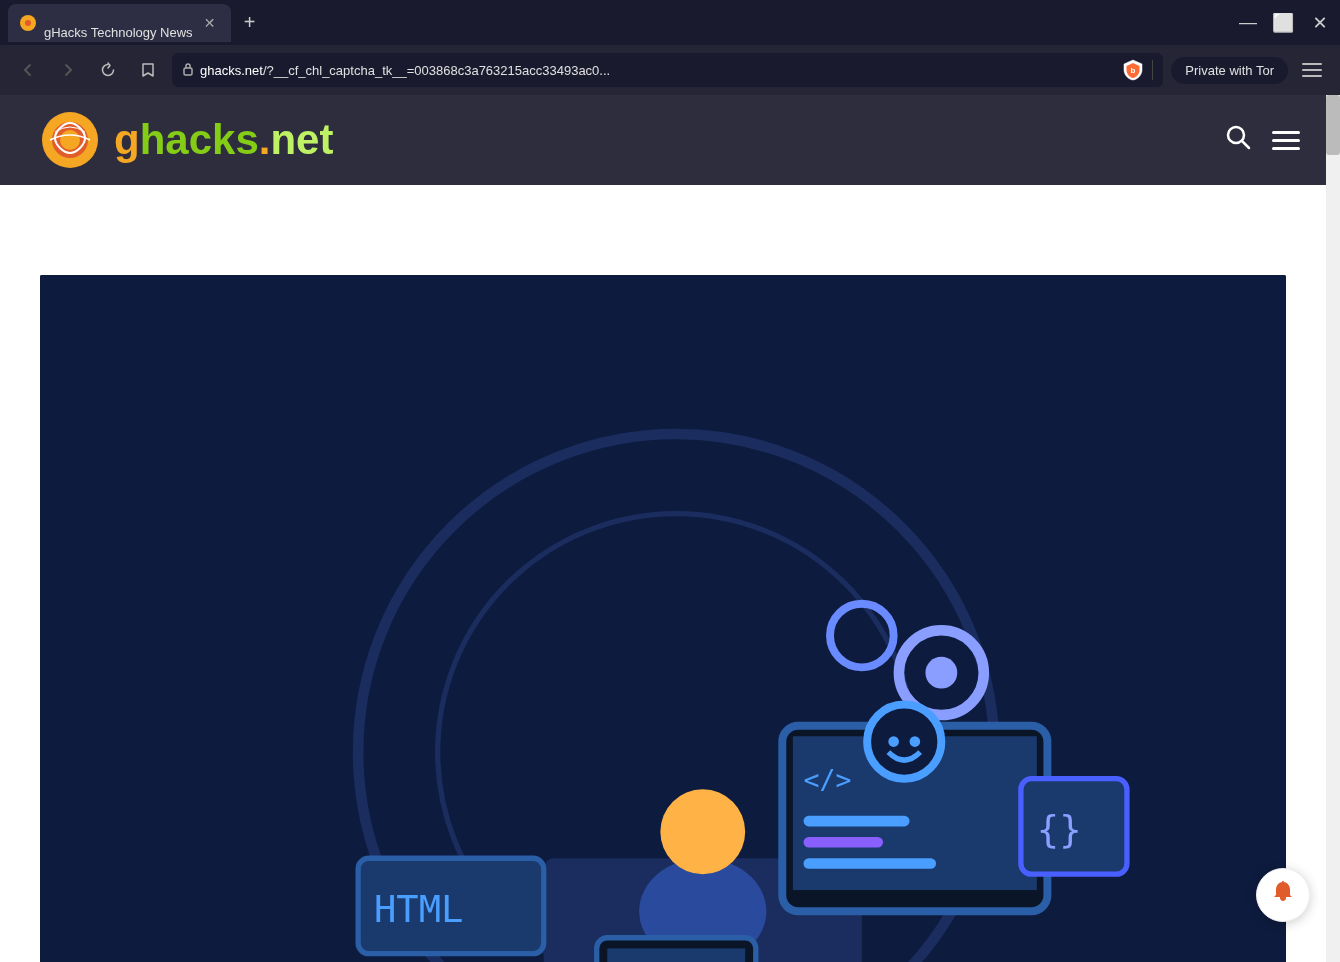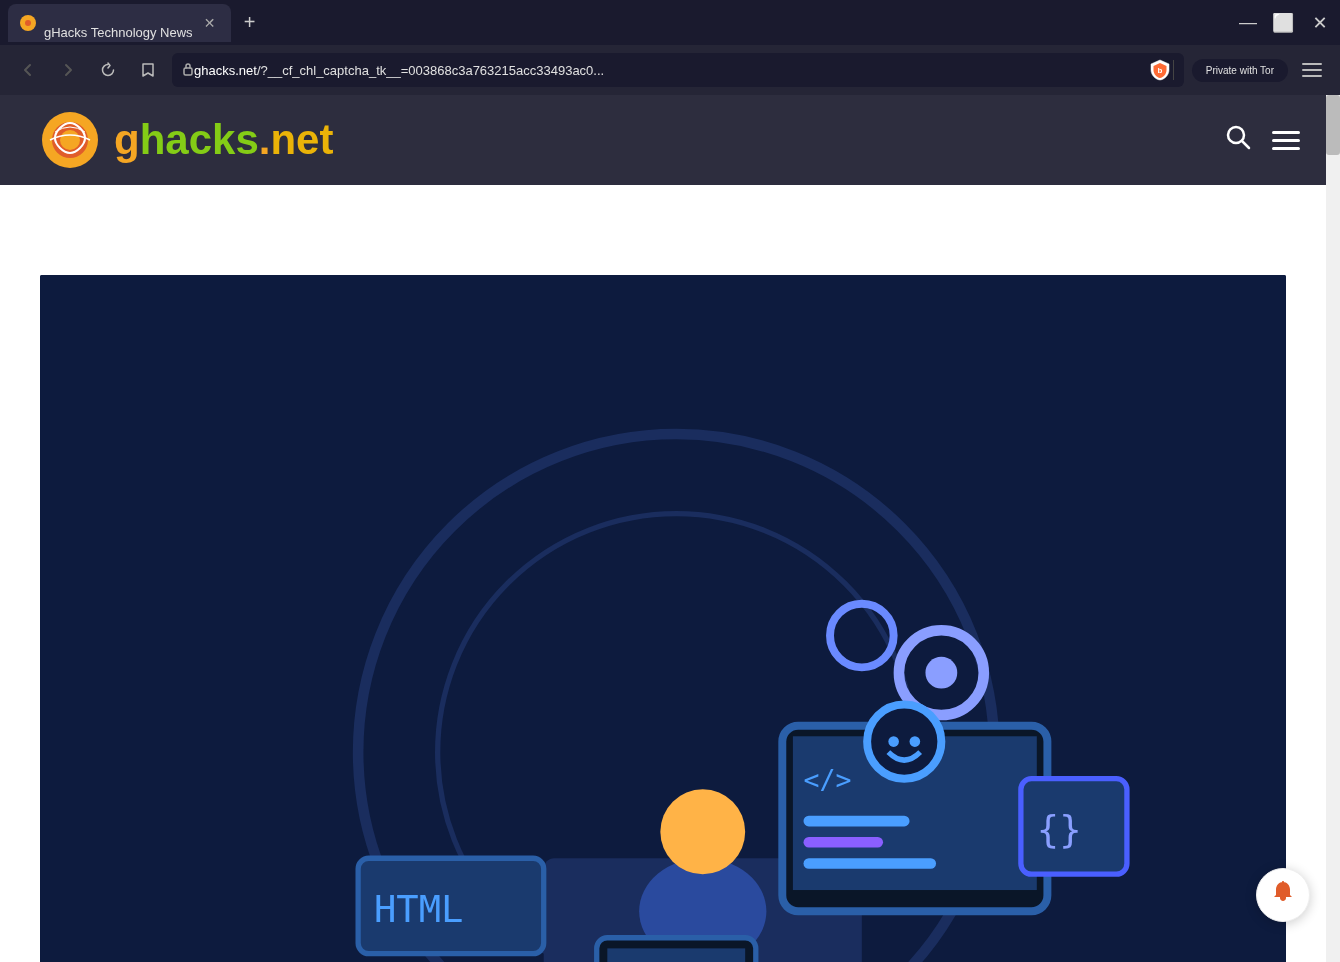--- a/index.html
+++ b/index.html
@@ -103,20 +103,21 @@
     .nav-btn.disabled { color: #555; cursor: default; }
 
     .address-bar-container {
       flex: 1;
       display: flex;
       align-items: center;
       background: #1a1a2e;
       border-radius: 6px;
       height: 34px;
       padding: 0 10px;
+      gap: 6px;
     }
 
     .lock-icon {
       color: #aaa;
       font-size: 13px;
     }
 
     .address-text {
       color: #e0e0e0;
       font-size: 13px;
@@ -143,21 +144,21 @@
       height: 20px;
       background: #444;
     }
 
     .private-tor-btn {
       background: #1a1a2e;
       color: #e0e0e0;
       border: none;
       padding: 6px 14px;
       border-radius: 20px;
-      font-size: 10px;
+      font-size: 13px;
       cursor: pointer;
       white-space: nowrap;
     }
 
     .menu-btn {
       color: #bbb;
       font-size: 16px;
       cursor: pointer;
       width: 32px;
       height: 32px;
@@ -212,21 +213,21 @@
 
     .site-name .g {
       color: #f5a623;
     }
 
     .site-name .hacks {
       color: #84cc16;
     }
 
     .site-name .net {
-      color: #eab308;
+      color: #bef264;
       text-align: right;
     }
 
     .header-actions {
       display: flex;
       align-items: center;
       gap: 20px;
     }
 
     .search-icon-btn {

